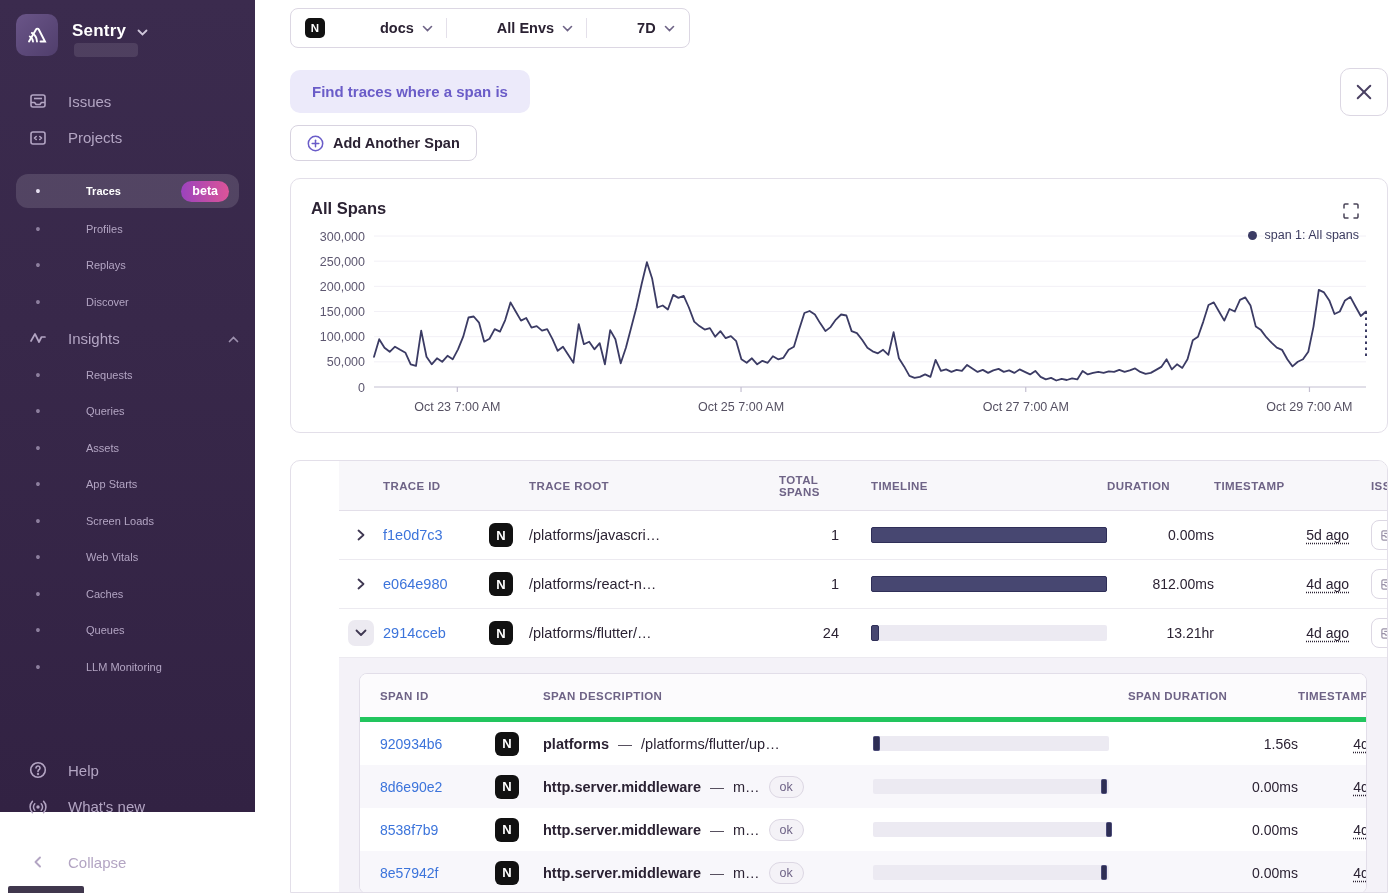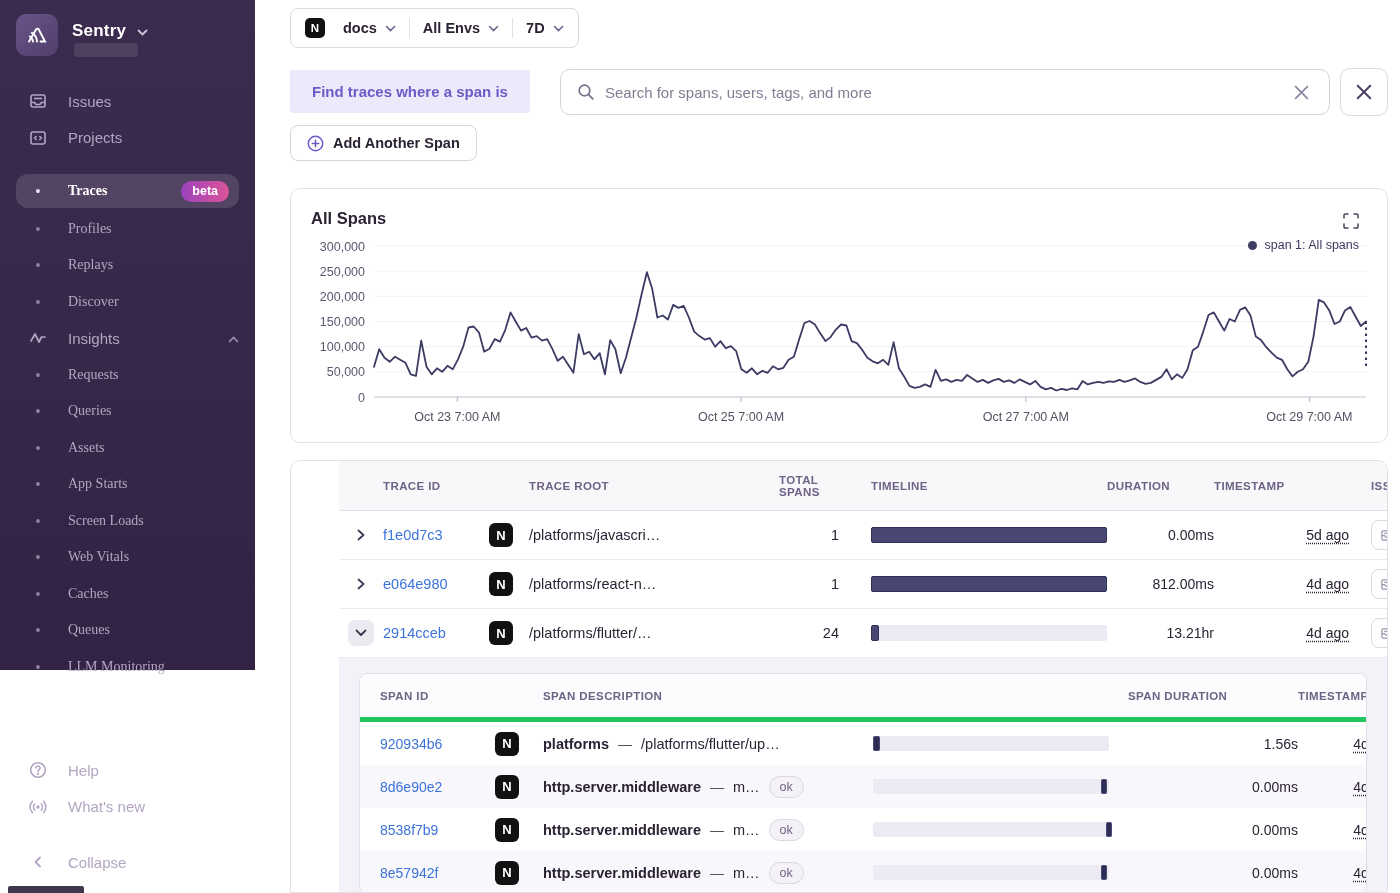--- a/index.html
+++ b/index.html
@@ -1,75 +1,75 @@
 <!DOCTYPE html>
 <html><head>
 <meta charset="utf-8">
 <style>
   * { box-sizing: border-box; margin: 0; padding: 0; }
   html,body { width:1400px; height:893px; overflow:hidden; font-family:"Liberation Sans", sans-serif; background:#fff; }
 
   
-  .sidebar { position:absolute; left:0; top:0; width:255px; height:670px;
+  .sidebar { position:absolute; left:0; top:0; width:255px; height:812px;
     background:linear-gradient(180deg,#3b2b4e 0%, #38284a 40%, #322243 100%); }
   .brand { position:absolute; left:16px; top:14px; display:flex; align-items:flex-start; }
   .logo { width:42px; height:42px; border-radius:10px;
     background:linear-gradient(135deg,#6a5588,#503e6c); display:flex; align-items:center; justify-content:center; }
   .brand-right { margin-left:14px; padding-top:7px; position:relative; }
   .brand-name { color:#fff; font-size:17px; font-weight:bold; letter-spacing:.2px; display:inline-block; }
   .brand-chev { display:inline-block; margin-left:6px; }
   .org-blur { position:absolute; left:2px; top:29px; width:64px; height:14px; border-radius:4px; background:rgba(255,255,255,.10); }
 
   .nav-abs { position:absolute; left:0; width:255px; }
   .nav-item { height:36.5px; display:flex; align-items:center; padding:0 16px 0 28px; cursor:pointer; }
   .nav-ic { width:20px; height:20px; flex:0 0 20px; display:flex; align-items:center; justify-content:center; }
   .nav-lb { margin-left:20px; color:#b3a5c3; font-size:15px; white-space:nowrap; }
   .nav-chevup { margin-left:auto; }
   .gap18 { height:18px; }
   .sub-item { height:36.5px; display:flex; align-items:center; padding:0 16px 0 28px; cursor:pointer; }
   .bullet { width:20px; flex:0 0 20px; text-align:center; color:#8d7f9e; font-size:14px; line-height:10px; }
-  .sub-lb { margin-left:20px; color:#b3a5c3; font-size:14px; white-space:nowrap;font-family:Liberation Serif, serif; }
+  .sub-lb { margin-left:38px; color:#b3a5c3; font-size:11px; white-space:nowrap; }
   .sel-wrap { height:36.5px; padding:0 16px; }
   .sel-pill { height:34px; border-radius:12px; background:rgba(255,255,255,.13);
     display:flex; align-items:center; padding:0 10px 0 12px; cursor:pointer; }
   .sel-pill .bullet { color:#e6dff0; }
   .sel-pill .sub-lb { color:#fff; font-weight:bold; }
   .beta-badge { margin-left:auto; color:#fff; font-size:12.5px; font-weight:bold;
     background:linear-gradient(90deg,#9b43bd,#dc5498); border-radius:20px; padding:3px 11px 4px; }
   .bottom-smudge { position:absolute; left:8px; top:886px; width:76px; height:10px;
     background:#1e142e; border-radius:2px; opacity:.85; }
 
   
   .main { position:absolute; left:255px; top:0; width:1145px; height:893px; background:#fff; }
 
   .filterbar { position:absolute; left:35px; top:8px; height:40px; border:1px solid #dcd7e3; border-radius:8px;
     display:flex; align-items:center; padding:0 14px; }
   .f-item { display:flex; align-items:center; gap:8px; cursor:pointer; }
-  .f-label { font-size:14.5px; font-weight:bold; color:#2b2233; }
+  .f-label { font-size:14.5px; font-weight:bold; color:#2b2233;margin-left:37px; }
   .f-div { width:1px; height:20px; background:#e4e0ea; margin:0 13px; }
   .nx { background:#111; color:#fff; font-weight:bold; display:flex; align-items:center; justify-content:center; }
   .nx-sm { width:20px; height:20px; border-radius:5px; font-size:11.5px; margin-right:10px; }
   .nx-md { width:24px; height:24px; border-radius:6px; font-size:13px; }
 
-  .find-pill { position:absolute; left:35px; top:70px; height:43px; border-radius:2px; background:#eceafa;
+  .find-pill { position:absolute; left:35px; top:70px; height:43px; border-radius:10px; background:#eceafa;
     color:#6a5cc8; font-size:15px; font-weight:bold; display:flex; align-items:center; padding:0 22px; cursor:pointer; }
   .search-box { position:absolute; left:305px; top:69px; width:770px; height:46px; border:1px solid #d6d0de;
     border-radius:10px; display:flex; align-items:center; padding:0 16px; background:#fff; }
   .search-box input { flex:1; border:none; outline:none; font-size:15px; color:#2b2233; margin-left:10px;
     font-family:"Liberation Sans",sans-serif; background:transparent; }
   .search-box input::placeholder { color:#847c93; }
   .xbtn-in { background:none; border:none; cursor:pointer; display:flex; padding:4px; }
   .close-btn { position:absolute; left:1085px; top:68px; width:48px; height:48px; border:1px solid #dcd7e3;
     border-radius:10px; background:#fff; display:flex; align-items:center; justify-content:center; cursor:pointer; }
   .add-span { position:absolute; left:35px; top:125px; height:36px; border:1px solid #d8d3e0; border-radius:8px;
     background:#fff; display:flex; align-items:center; gap:9px; padding:0 16px; font-size:14.5px; font-weight:bold;
     color:#2b2233; cursor:pointer; font-family:"Liberation Sans",sans-serif; }
 
   
-  .chart-card { position:absolute; left:35px; top:188px; width:1098px; height:255px;
+  .chart-card { position:absolute; left:35px; top:178px; width:1098px; height:255px;
     border:1px solid #e3dfe9; border-radius:10px; background:#fff; }
   .chart-title { position:absolute; left:20px; top:20px; font-size:16.5px; font-weight:bold; color:#2b2233; }
   .fs-btn { position:absolute; right:26px; top:22px; background:none; border:none; cursor:pointer; padding:2px; }
   .legend { position:absolute; right:28px; top:49px; display:flex; align-items:center; gap:7px; }
   .legend-dot { width:9px; height:9px; border-radius:50%; background:#3b3b64; }
   .legend-lb { font-size:12.5px; color:#3a3a5e; }
 
   
   .table-card { position:absolute; left:35px; top:460px; width:1098px; height:433px;
     border:1px solid #e3dfe9; border-radius:10px 10px 0 0; background:#fff; overflow:hidden;padding-left:48px; }
@@ -294,33 +294,20 @@
     <div class="f-item">
       <span class="f-label">7D</span>
       <svg width="11" height="7" viewBox="0 0 11 7" fill="none" stroke="#6e6386" stroke-width="1.6" stroke-linecap="round">
           <polyline points="1.5,1.5 5.5,5.5 9.5,1.5"></polyline>
         </svg>
     </div>
   </div>
 
   <div class="find-pill">Find traces where a span is</div>
 
-  <div class="search-box">
-    <svg width="18" height="18" viewBox="0 0 18 18" fill="none" stroke="#78708a" stroke-width="1.7" stroke-linecap="round">
-        <circle cx="7.5" cy="7.5" r="5.3"></circle>
-        <line x1="11.6" y1="11.6" x2="15.8" y2="15.8"></line>
-      </svg>
-    <input type="text" placeholder="Search for spans, users, tags, and more" style="">
-    <button class="xbtn-in">
-      <svg width="15" height="15" viewBox="0 0 14 14" fill="none" stroke="#8d85a0" stroke-width="1.6" stroke-linecap="round">
-          <line x1="1.5" y1="1.5" x2="12.5" y2="12.5"></line>
-          <line x1="12.5" y1="1.5" x2="1.5" y2="12.5"></line>
-        </svg>
-    </button>
-  </div>
 
   <button class="close-btn">
     <svg width="16" height="16" viewBox="0 0 14 14" fill="none" stroke="#4a4062" stroke-width="1.7" stroke-linecap="round">
         <line x1="1.5" y1="1.5" x2="12.5" y2="12.5"></line>
         <line x1="12.5" y1="1.5" x2="1.5" y2="12.5"></line>
       </svg>
   </button>
 
   <button class="add-span">
     <svg width="17" height="17" viewBox="0 0 17 17" fill="none" stroke="#6a5cc8" stroke-width="1.5" stroke-linecap="round">

